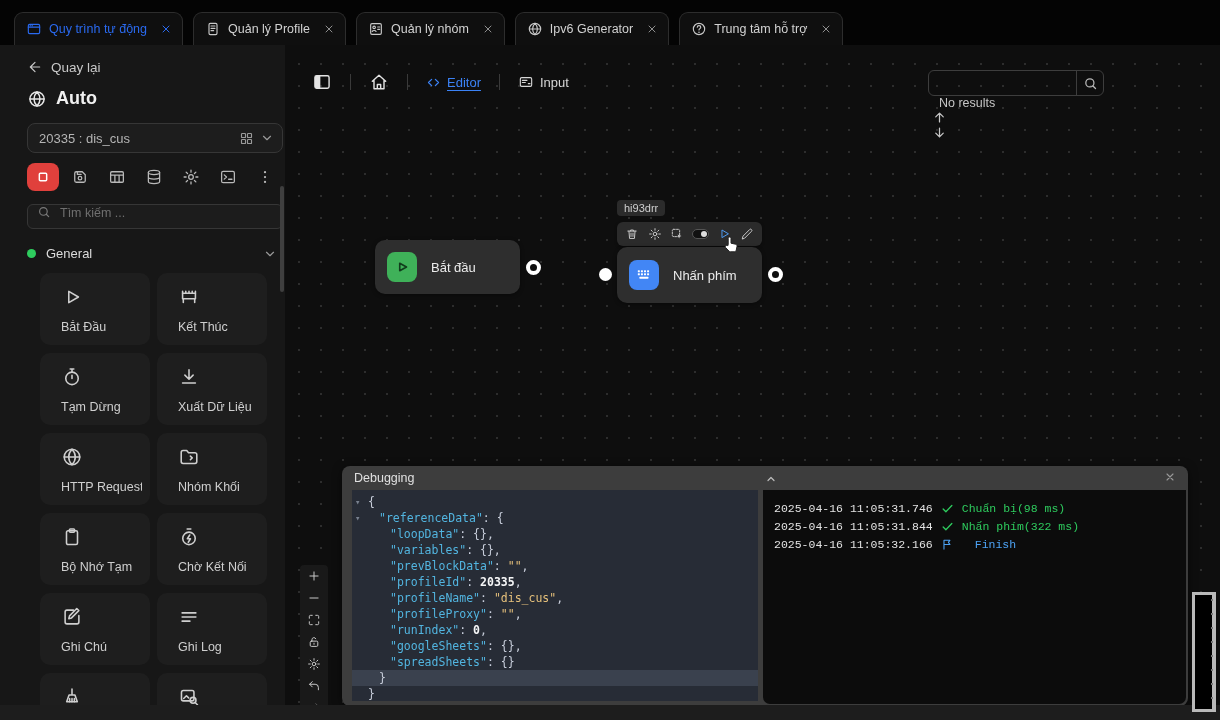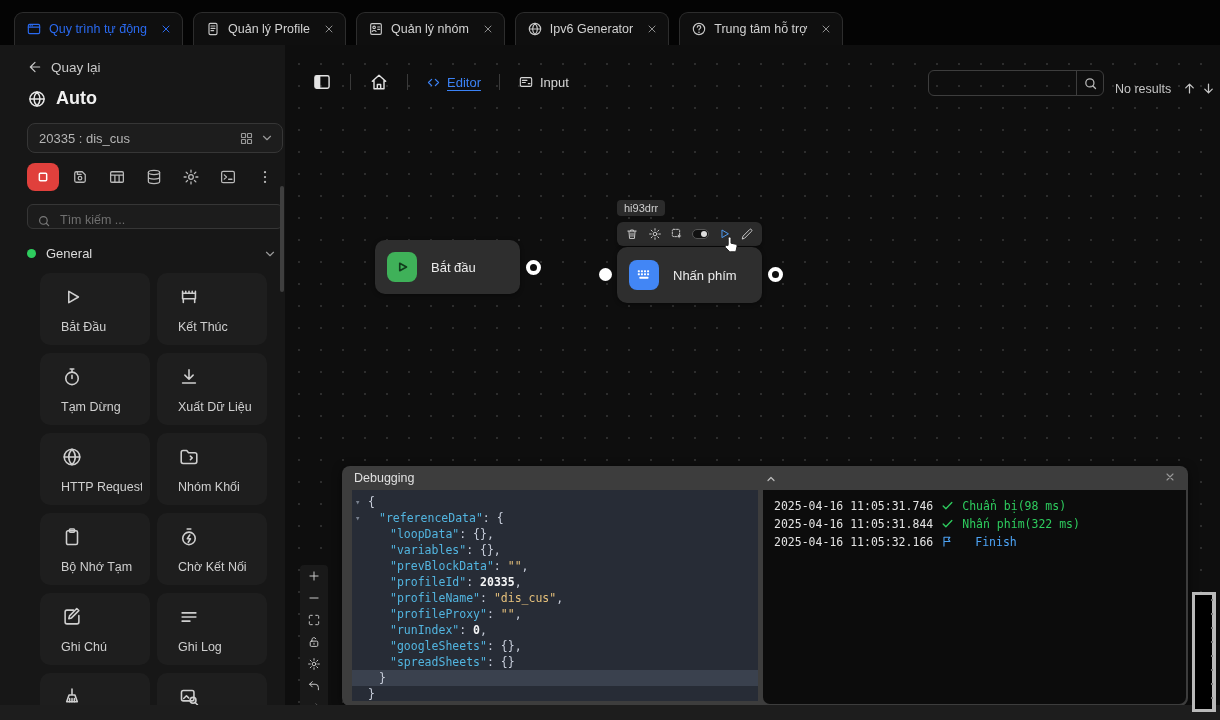--- a/index.html
+++ b/index.html
@@ -23,21 +23,21 @@
   .sidebar{width:285px;flex:none;background:#171717;position:relative;overflow:hidden;padding:0 0 0 27px;}
   .backrow{display:flex;align-items:center;gap:8px;margin-top:14px;font-size:13.5px;color:#c9c9c9;width:90px;}
   .titlerow{display:flex;align-items:center;gap:9px;margin-top:13px;}
   .titlerow .ttl{font-size:18px;font-weight:bold;color:#f0f0f0;}
   .select{display:flex;align-items:center;margin-top:14px;width:256px;height:30px;padding:0 8px 0 11px;
           background:#1d1d1d;border:1px solid #363636;border-radius:8px;font-size:13px;color:#b5b5b5;}
   .select .val{flex:1;}
   .sb-toolbar{display:flex;align-items:center;gap:5px;margin-top:10px;}
   .sb-btn{display:flex;align-items:center;justify-content:center;width:32px;height:28px;border-radius:8px;color:#b9b9b9;}
   .sb-btn.active{background:#e0403c;color:#fff;}
-  .sb-search{display:flex;align-items:flex-end;gap:7px;margin-top:13px;width:256px;height:25px;padding:0 9px;
+  .sb-search{display:flex;align-items:flex-start;gap:7px;margin-top:13px;width:256px;height:25px;padding:0 9px;
              background:#1c1c1c;border:1px solid #363636;border-radius:6px;}
   .sb-search input{background:transparent;border:none;outline:none;color:#bbb;font-size:12.5px;width:200px;
                    font-family:"Liberation Sans",sans-serif;}
   .sb-search input::placeholder{color:#6f6f6f;}
   .sectionrow{display:flex;align-items:center;gap:10px;margin-top:17px;width:250px;}
   .dot{width:9px;height:9px;border-radius:50%;background:#2ecc5e;}
   .sectionrow .lbl{flex:1;font-size:13px;color:#dcdcdc;}
   .blocks{display:grid;grid-template-columns:110px 110px;gap:8px 7px;margin:12px 0 0 13px;}
   .block{width:110px;height:72px;background:#1e1e1e;border-radius:10px;padding:13px 8px 8px 21px;color:#cfcfcf;}
   .block .bl{display:block;margin-top:8px;font-size:12.5px;white-space:nowrap;overflow:hidden;}
@@ -45,21 +45,21 @@
 
   
   .canvas{flex:1;position:relative;overflow:hidden;background:#0e0e0e;
           background-image:radial-gradient(circle,#2d2d2d 1.1px,transparent 1.3px);
           background-size:22px 22px;background-position:3px 8px;}
   .cv-toolbar{position:absolute;left:27px;top:25px;display:flex;align-items:center;gap:18px;height:24px;}
   .sep{width:1px;height:16px;background:#3a3a3a;}
   .mode{display:flex;align-items:center;gap:6px;font-size:13px;color:#d6d6d6;}
   .mode.active{color:#3b82f6;}
   .mode.active .mlbl{text-decoration:underline;text-underline-offset:3px;}
-  .searchgroup{position:absolute;left:643px;top:25px;display:flex;align-items:flex-end;}
+  .searchgroup{position:absolute;left:643px;top:25px;display:flex;align-items:flex-start;flex-direction:column;}
   .cv-search{display:flex;align-items:center;height:26px;border:1px solid #3d3d3d;border-radius:6px;overflow:hidden;}
   .cv-search input{width:147px;height:100%;background:transparent;border:none;outline:none;color:#ccc;
                    padding:0 8px;font-family:"Liberation Sans",sans-serif;}
   .cv-search .sbtn{display:flex;align-items:center;justify-content:center;width:27px;height:100%;
                    border-left:1px solid #3d3d3d;color:#b9b9b9;}
   .results{margin:0 7px 0 11px;font-size:12.5px;color:#c6c6c6;white-space:nowrap;}
   .arrowbtn{display:flex;color:#c6c6c6;margin-left:4px;}
 
   
   .node{position:absolute;display:flex;align-items:center;gap:14px;width:145px;background:#2e2e2e;
@@ -96,21 +96,21 @@
              font-family:"DejaVu Sans Mono",monospace;font-size:11.5px;padding-top:4px;}
   .jrow{position:relative;height:16px;line-height:16px;white-space:pre;color:#c8cedb;}
   .jrow.hl{background:#3a414e;}
   .jrow .fold{position:absolute;left:3px;top:0;color:#79818f;font-size:9px;}
   .jrow .txt{display:inline-block;padding-left:16px;}
   .tok-key{color:#52b5e0;}
   .tok-str{color:#e5c07b;}
   .tok-num{color:#f5f6f7;font-weight:bold;}
   .log-pane{position:absolute;left:421px;top:24px;right:2px;bottom:2px;background:#0c0c0c;
             border-radius:0 0 7px 7px;padding:9px 11px;font-family:"DejaVu Sans Mono",monospace;font-size:11.5px;}
-  .lrow{display:flex;gap:8px;height:18px;color:#e3e3e3;white-space:nowrap;}
+  .lrow{display:flex;align-items:center;gap:8px;height:18px;color:#e3e3e3;white-space:nowrap;font-family:Liberation Mono, monospace;}
   .lrow .ic{width:13px;height:13px;}
   .lmsg.success{color:#2ecc5e;}
   .licon.success{color:#2ecc5e;}
   .lmsg.info{color:#4da3f5;margin-left:13px;}
   .licon.info{color:#4da3f5;}
 
   .bottom-strip{position:absolute;left:0;top:705px;width:1220px;height:15px;background:#1d1d1d;}
   .artifact{position:absolute;left:1192px;top:592px;width:24px;height:120px;background:#000;
             border:3px solid #b9b9b9;border-right-width:4px;}
   .artifact::after{content:"";position:absolute;right:-1px;top:4px;bottom:4px;width:2px;

